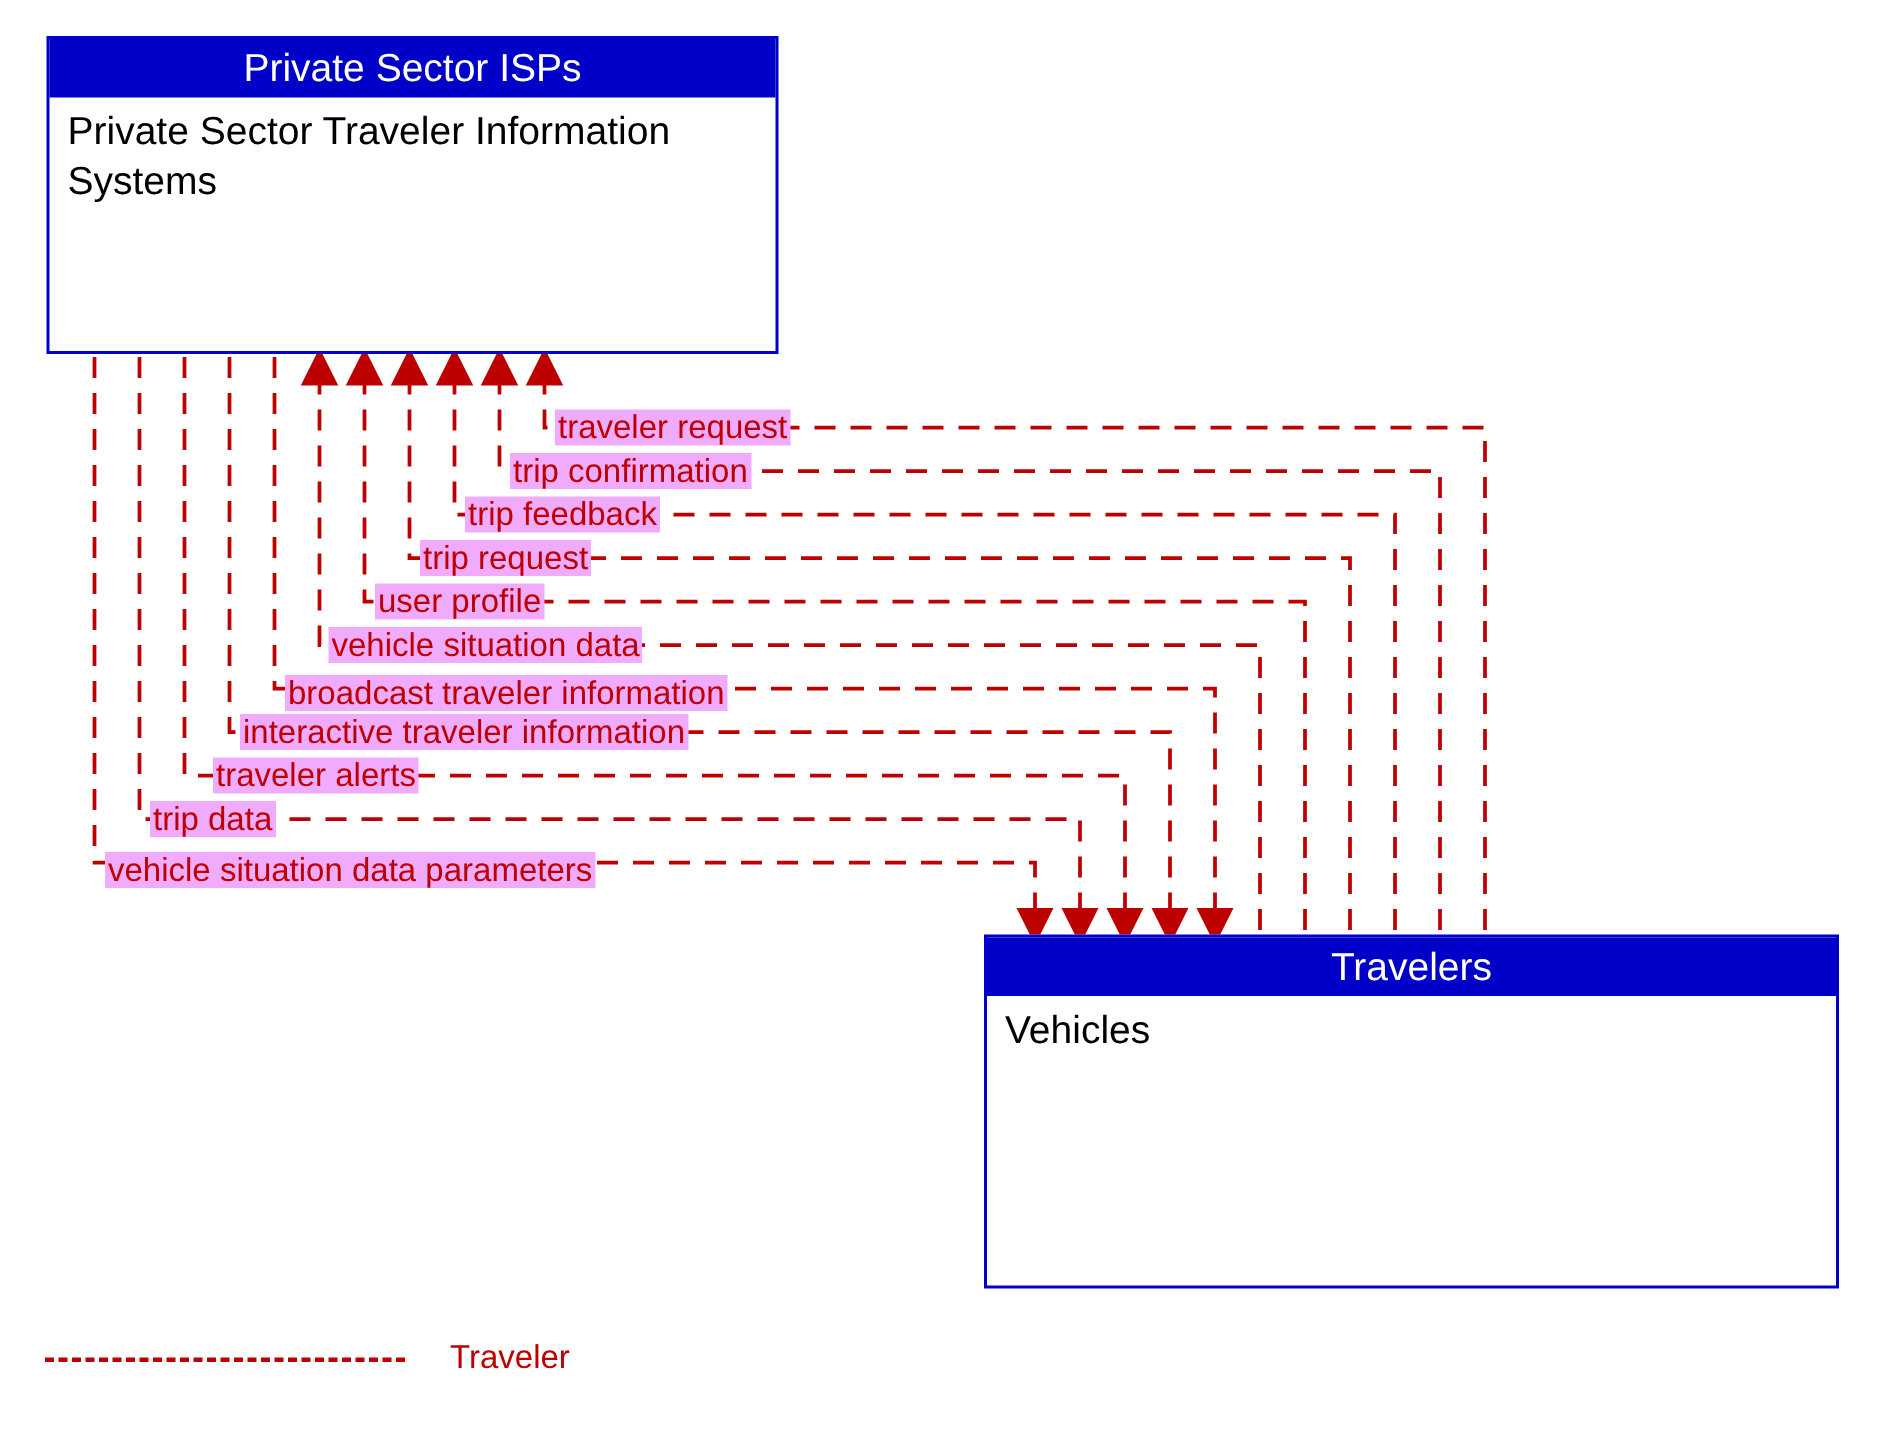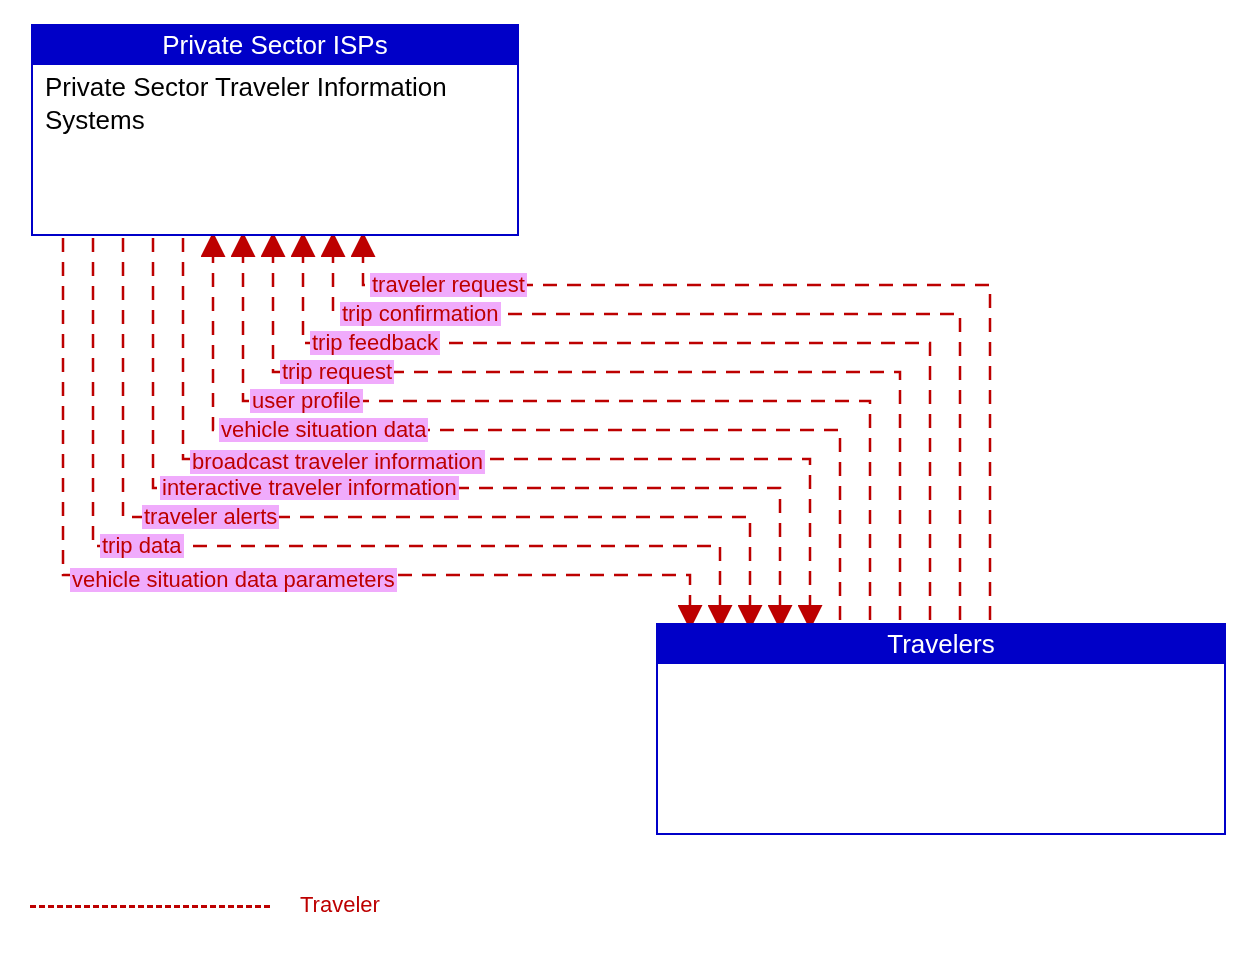--- a/index.html
+++ b/index.html
@@ -104,18 +104,19 @@
 <div class="flow-label" style="left:280px; top:360px;">trip request</div>
 <div class="flow-label" style="left:310px; top:331px;">trip feedback</div>
 <div class="flow-label" style="left:340px; top:302px;">trip confirmation</div>
 <div class="flow-label" style="left:370px; top:273px;">traveler request</div>
 
 <div class="box" style="left:31px; top:24px; width:488px; height:212px;">
   <div class="box-header">Private Sector ISPs</div>
   <div class="box-title">Private Sector Traveler Information Systems</div>
 </div>
 
-<div class="box" style="left:656px; top:623px; width:570px; height:212px;">
+<div class="box" style="left:656px; top:623px; width:570px; height:236px;">
   <div class="box-header">Travelers</div>
+  <div class="box-title">Vehicles</div>
 </div>
 
 <div class="legend-line" style="left:30px; top:905px;"></div>
 <div class="legend-text" style="left:300px; top:892px;">Traveler</div>
 
 </body></html>

